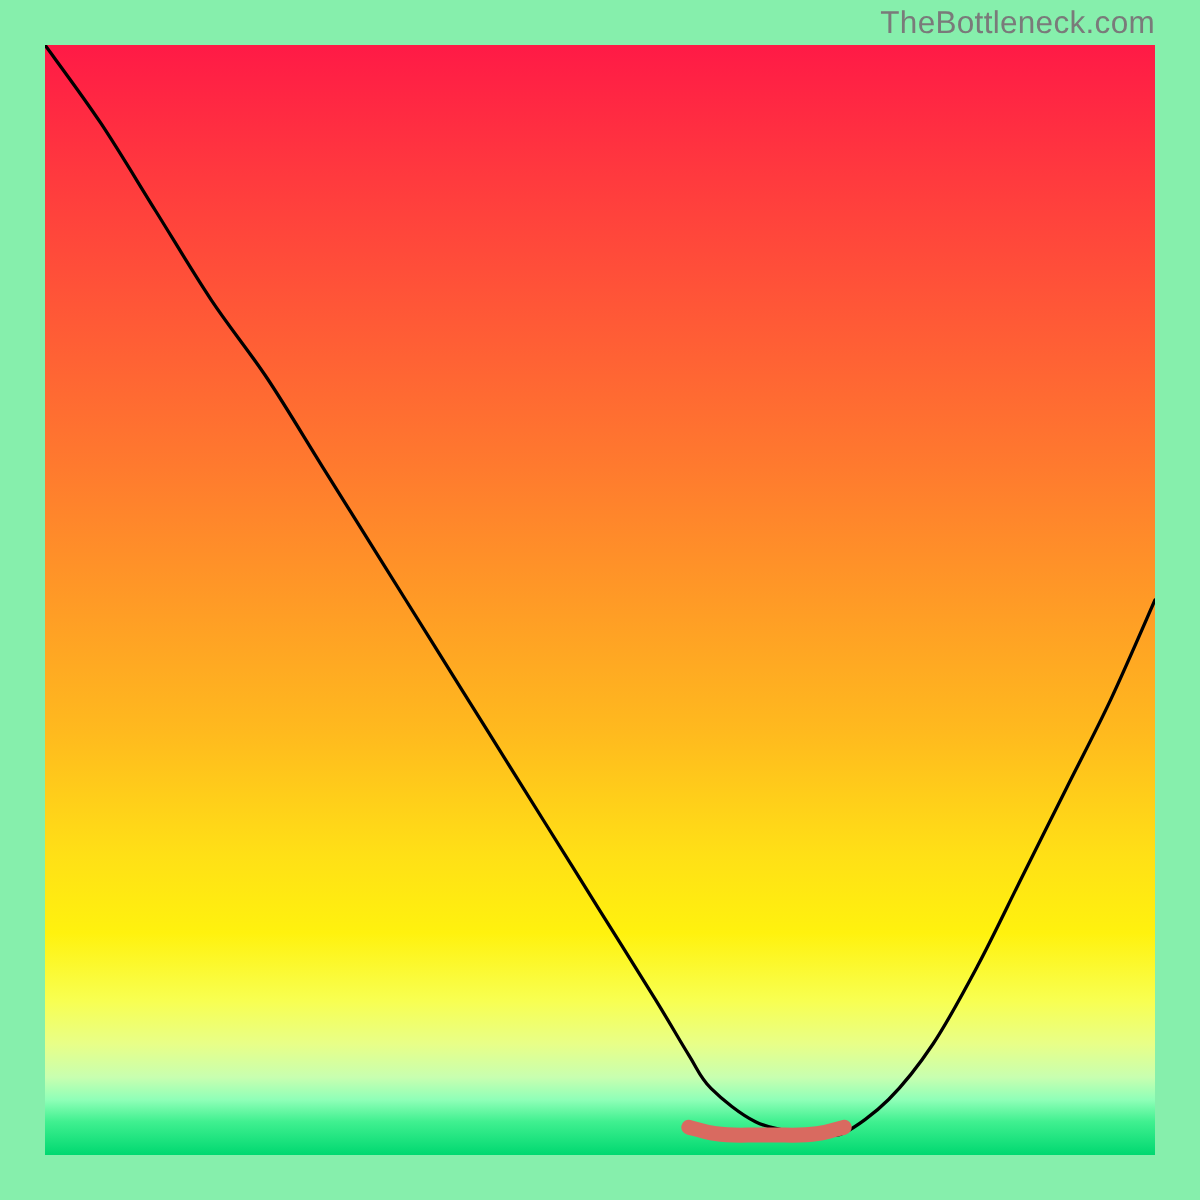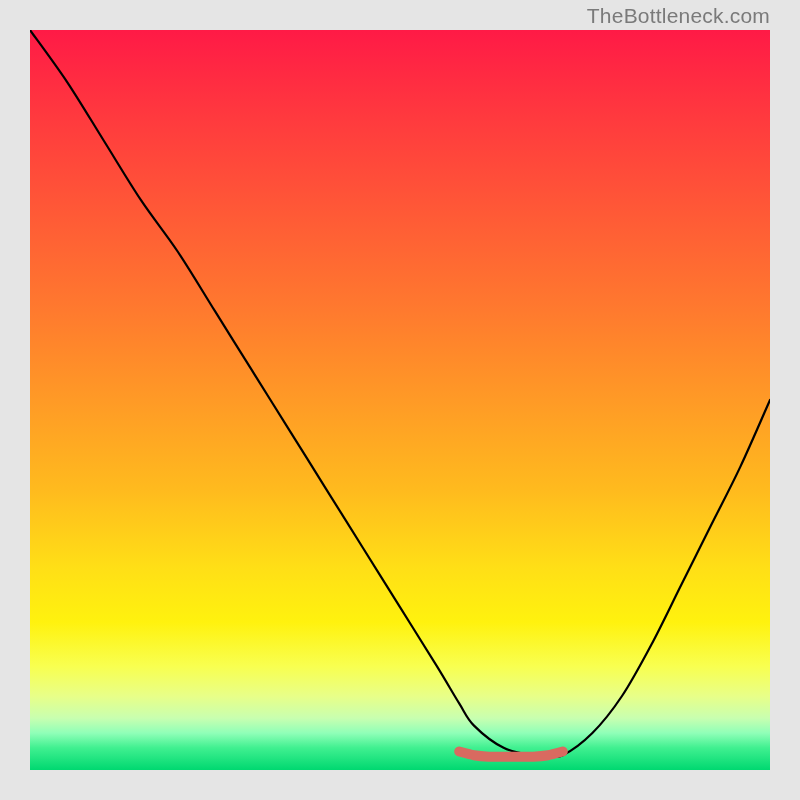--- a/index.html
+++ b/index.html
@@ -1,21 +1,21 @@
 <!DOCTYPE html>
 <html><head>
 <meta charset="utf-8">
 <style>
   * { margin: 0; padding: 0; box-sizing: border-box; }
   html, body { width: 800px; height: 800px; overflow: hidden; background: #000; }
   .frame {
     position: relative;
     width: 800px;
     height: 800px;
-    background: #e5e5e5;
+    background: #86efac;
   }
   .plot-area {
     position: absolute;
     left: 30px;
     top: 30px;
     width: 740px;
     height: 740px;
     overflow: hidden;
   }
   .gradient-bg {

